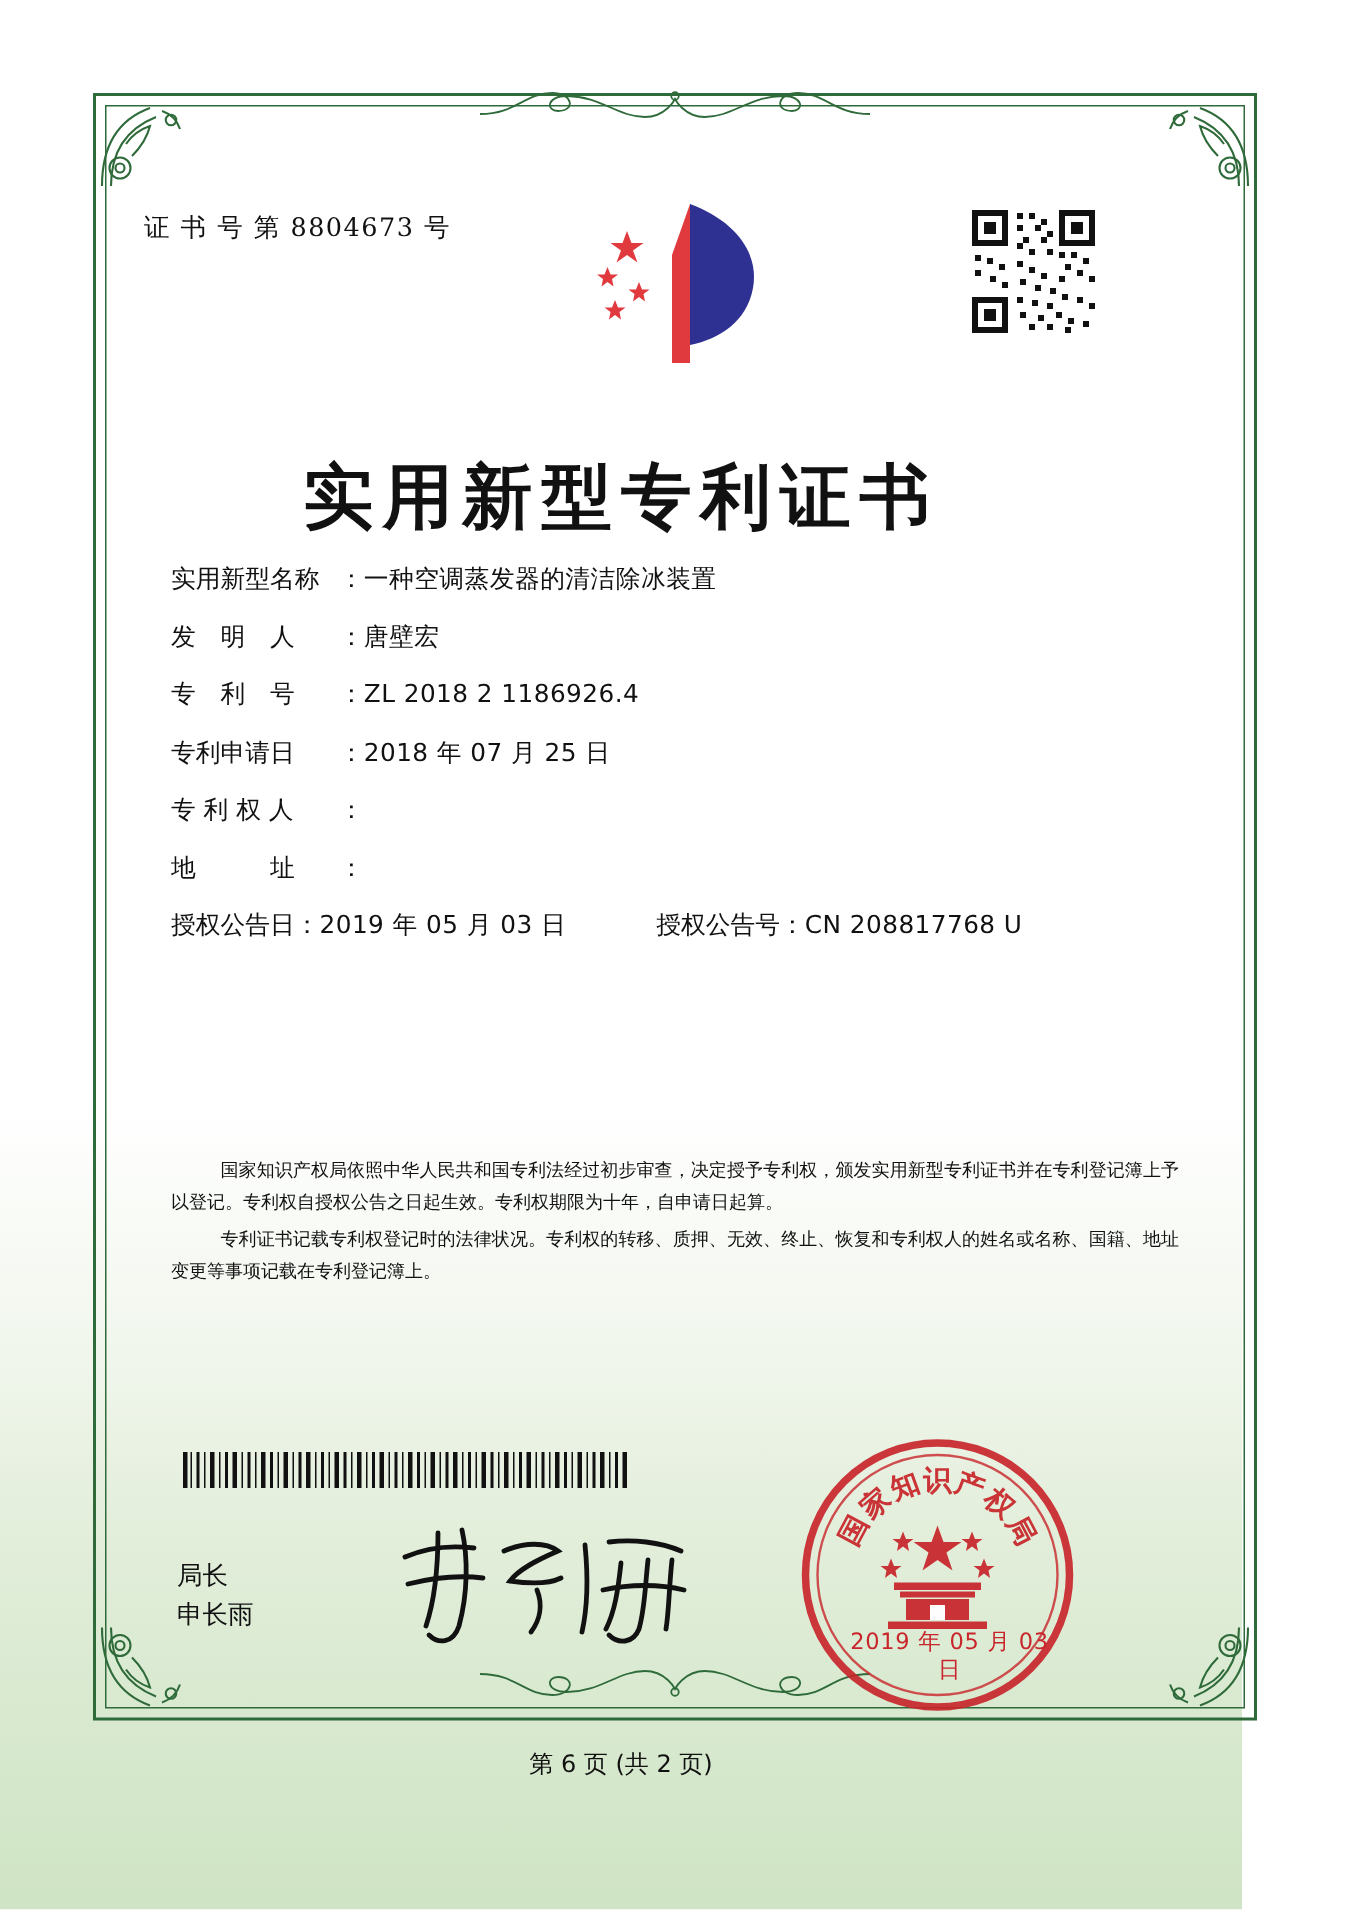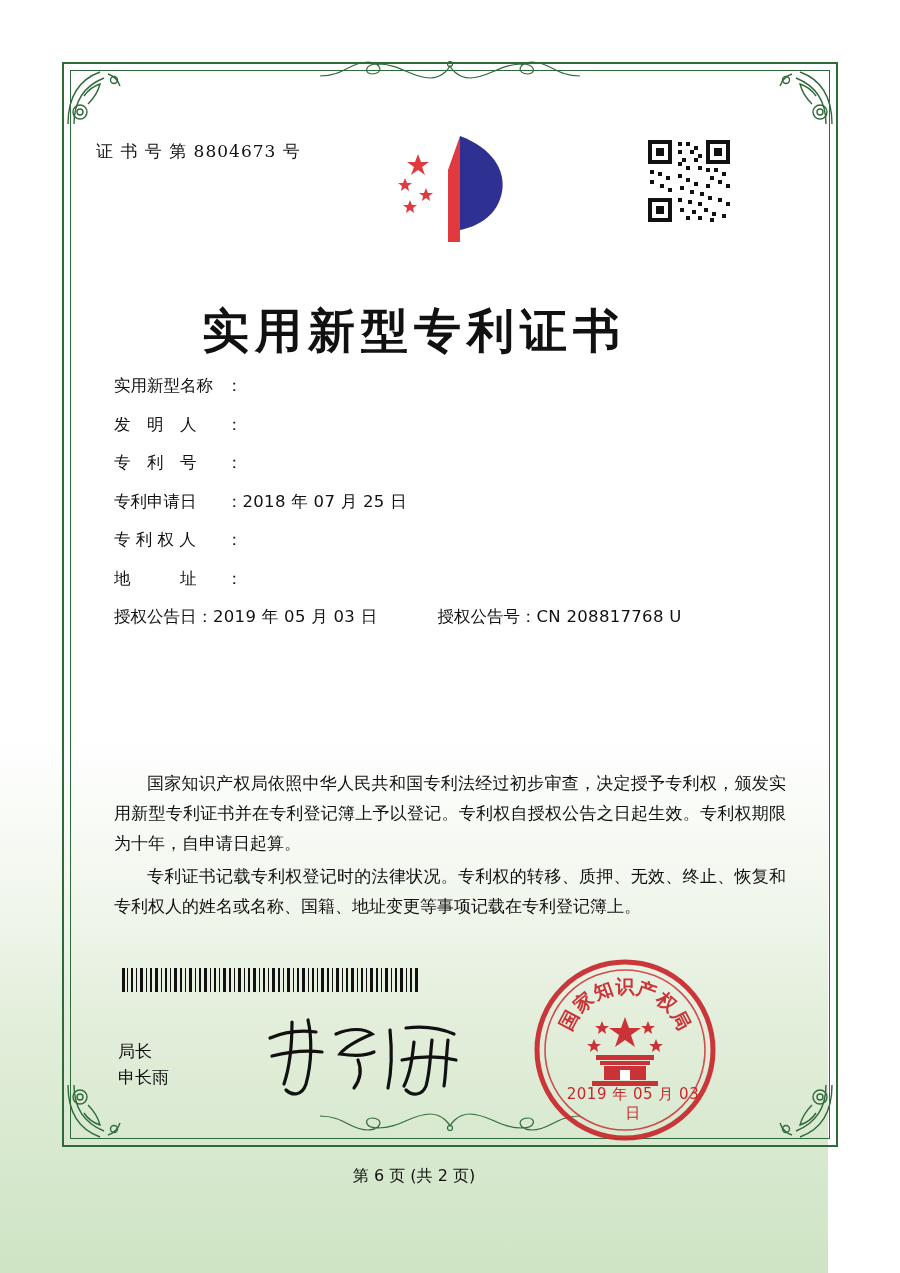--- a/index.html
+++ b/index.html
@@ -134,23 +134,23 @@
     margin-bottom: 0;
   }
   .inline-label { color: #111; }
   .inline-value { color: #111; margin-right: 60px; letter-spacing: 0.3px; }
 
   
   .paragraphs {
     position: absolute;
     left: 114px; top: 770px;
     width: 672px;
-    font-size: 17px;
+    font-size: 12px;
     line-height: 1.75;
-    font-family: Liberation Mono, monospace;
+    font-family: Liberation Sans, sans-serif;
     color: #111;
     text-align: justify;
   }
   .paragraphs p { margin: 0 0 4px 0; text-indent: 33px; }
 
   
   .barcode {
     position: absolute;
     left: 122px; top: 968px;
     width: 300px; height: 24px;
@@ -352,30 +352,33 @@
     </svg>
   </div>
 
   <div class="title">实用新型专利证书</div>
 
   <div class="fields">
 
     <div class="field-row">
       <span class="field-label">实用新型名称</span>
       <span class="field-colon">：</span>
+      <span class="field-value">一种空调蒸发器的清洁除冰装置</span>
     </div>
 
     <div class="field-row">
       <span class="field-label">发　明　人</span>
       <span class="field-colon">：</span>
+      <span class="field-value">唐壁宏</span>
     </div>
 
     <div class="field-row">
       <span class="field-label">专　利　号</span>
       <span class="field-colon">：</span>
+      <span class="field-value">ZL 2018 2 1186926.4</span>
     </div>
 
     <div class="field-row">
       <span class="field-label">专利申请日</span>
       <span class="field-colon">：</span>
       <span class="field-value">2018 年 07 月 25 日</span>
     </div>
 
     <div class="field-row">
       <span class="field-label">专 利 权 人</span>

